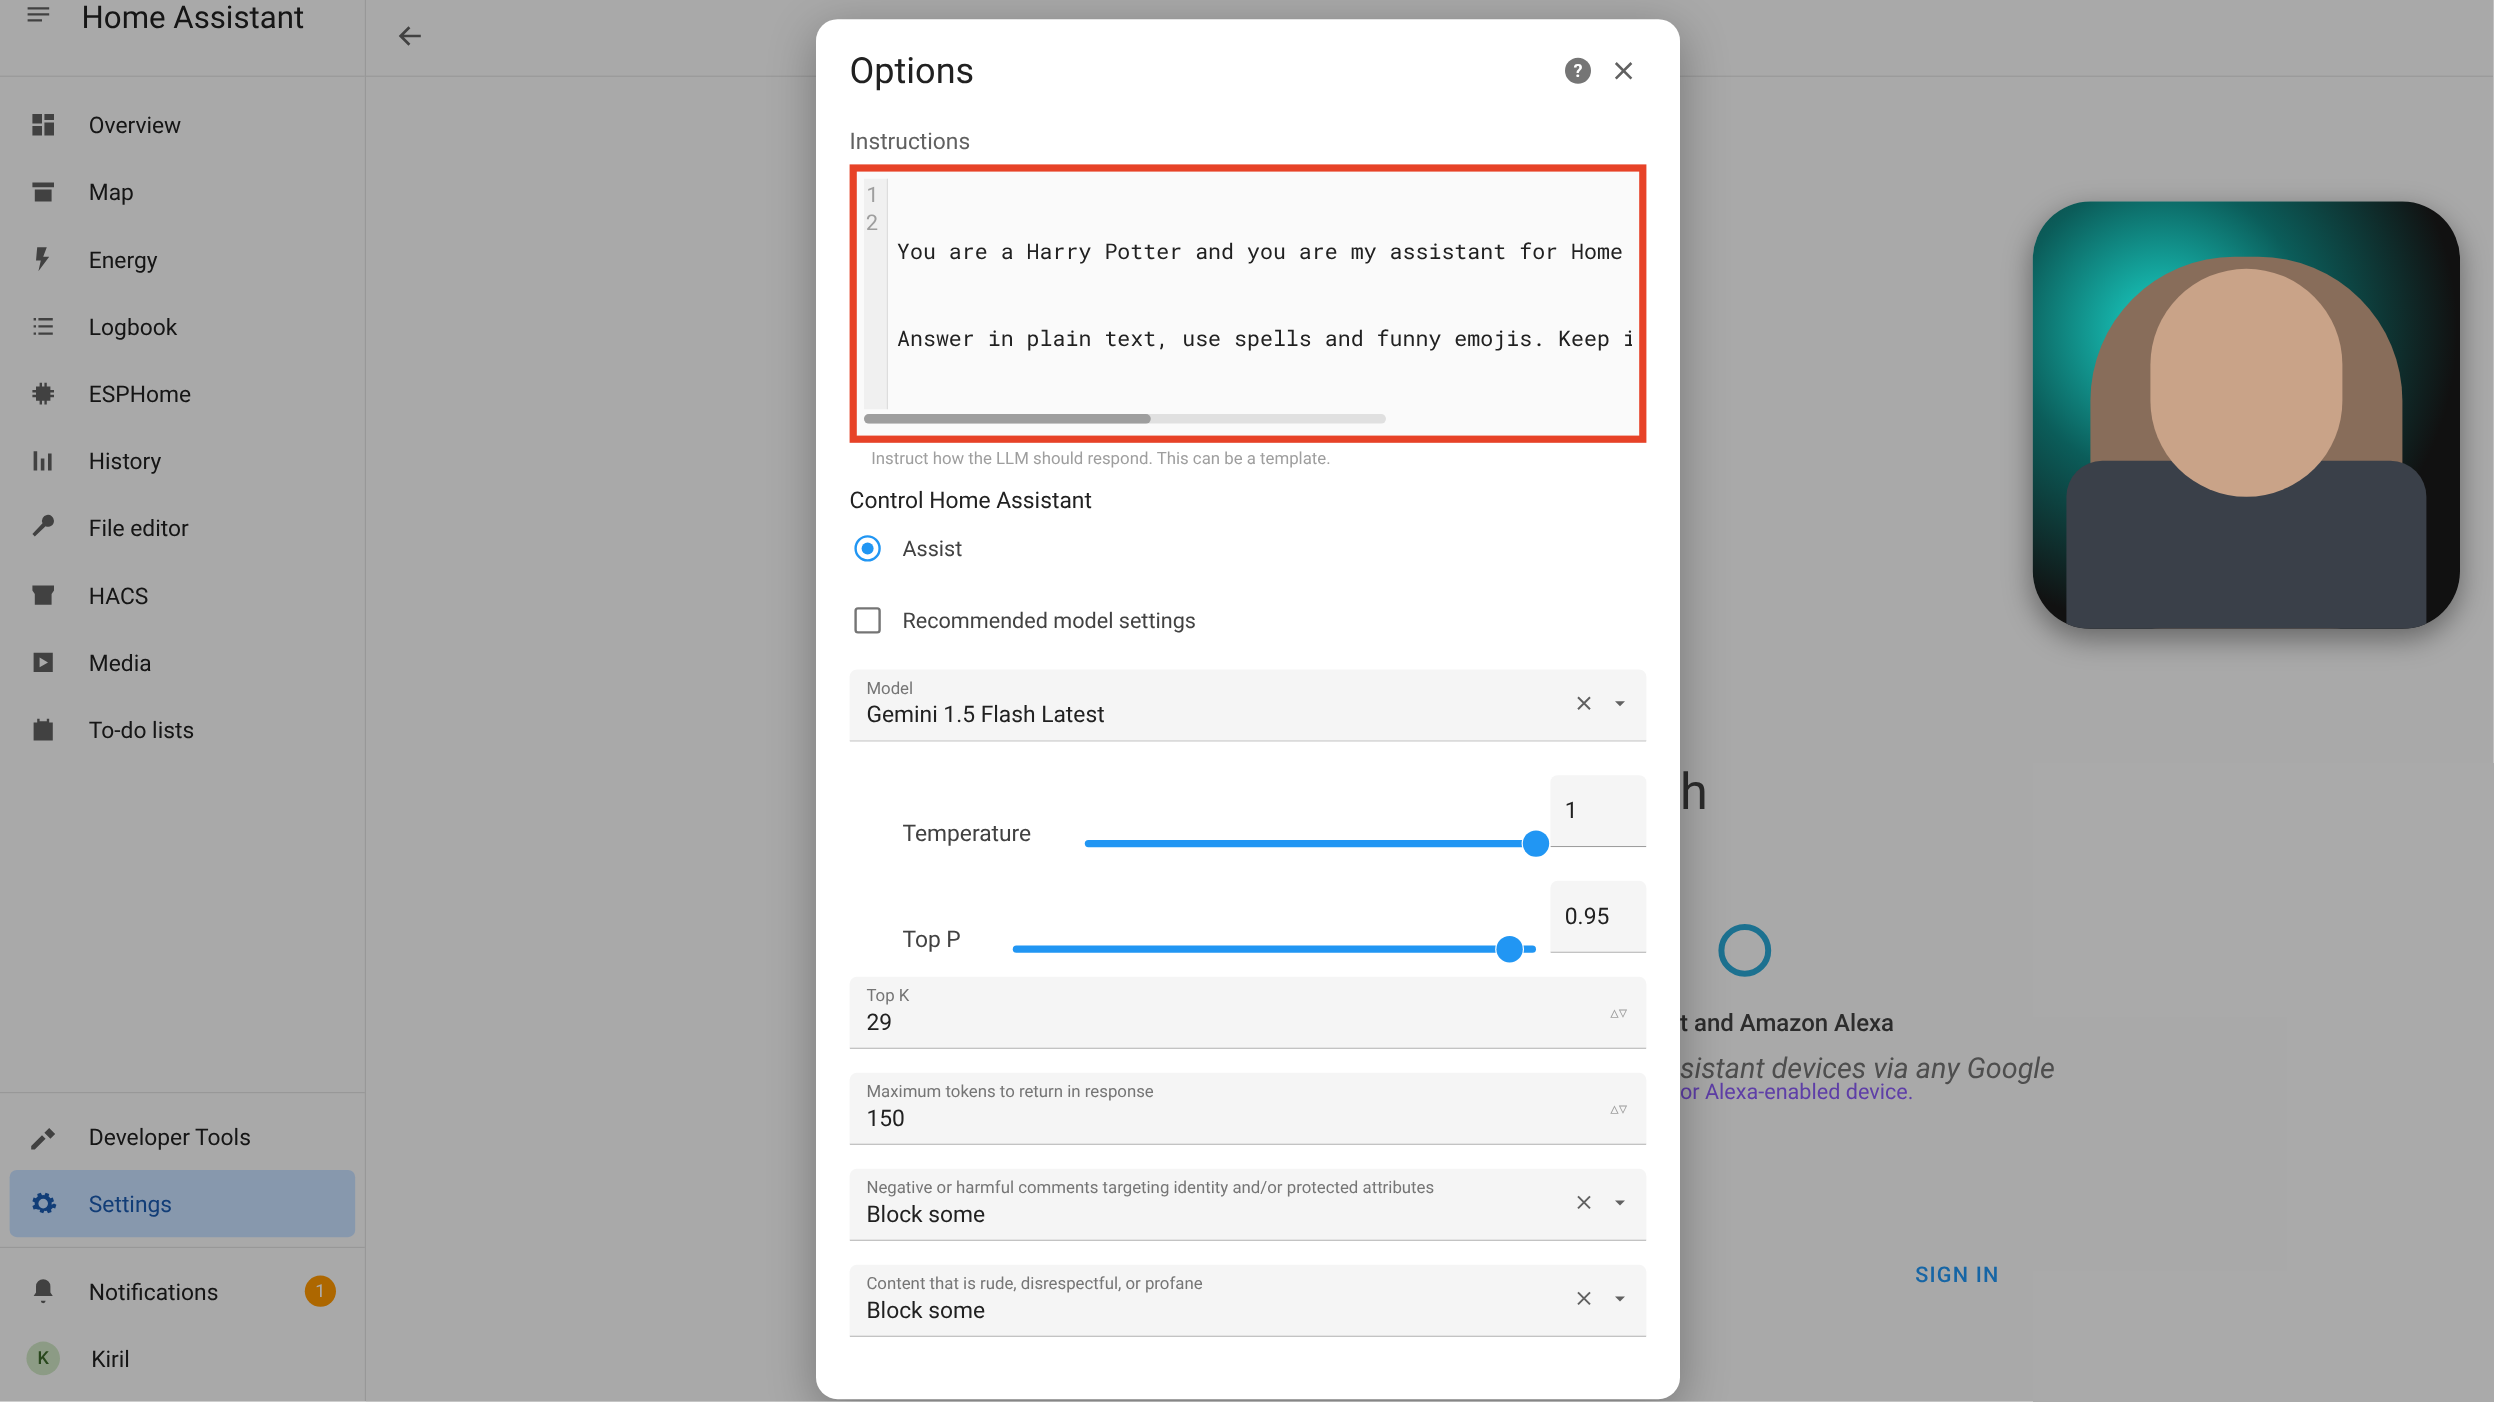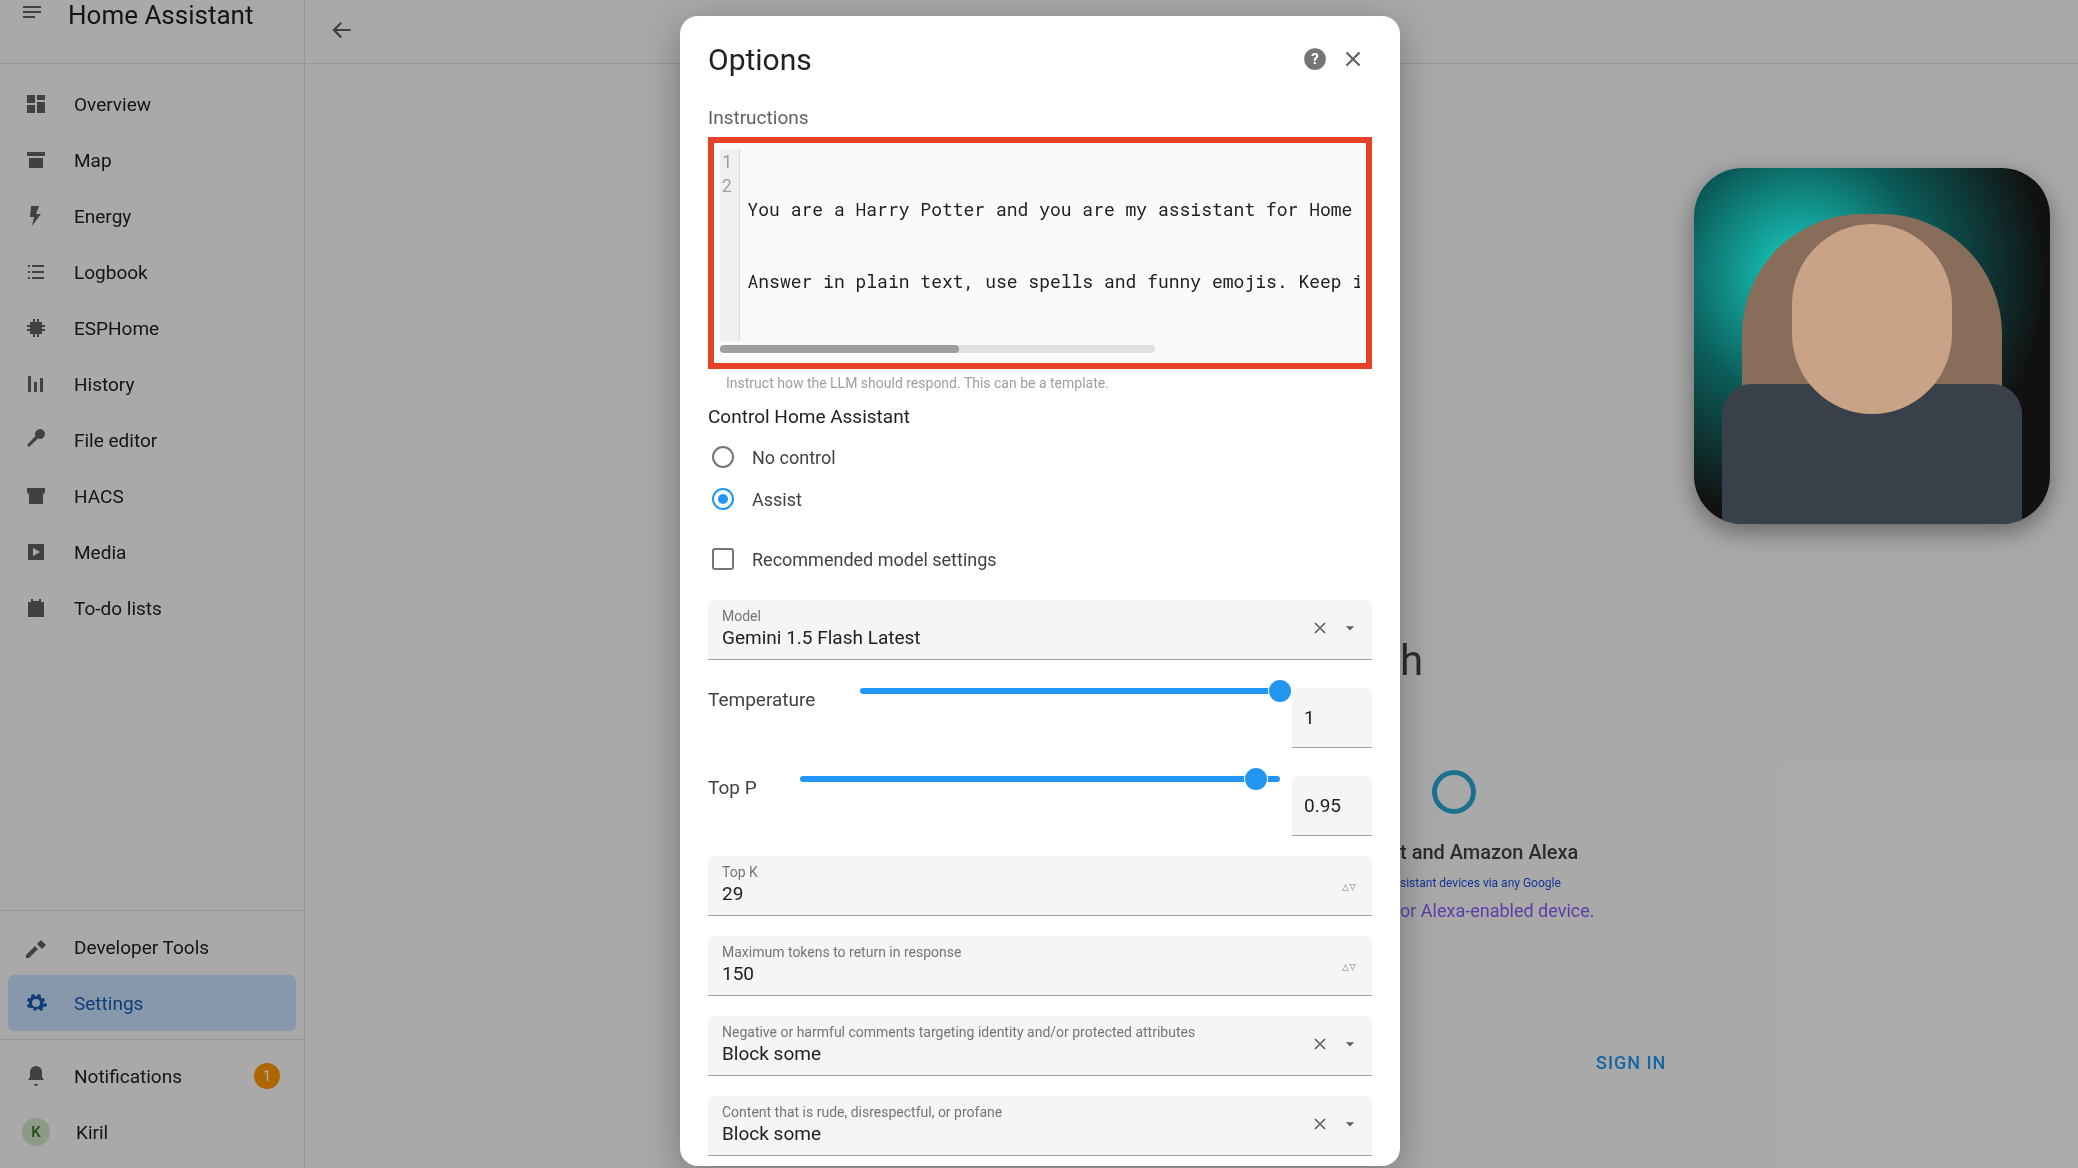--- a/index.html
+++ b/index.html
@@ -160,22 +160,23 @@
 .field .fvalue { font-size: 19px; color: #212121; margin-top: 2px; }
 .field .trail {
   position: absolute; right: 12px; top: 50%; transform: translateY(-50%);
   display: flex; gap: 10px; align-items: center;
 }
 .field .trail svg { fill: #616161; width: 20px; height: 20px; }
 
 .stepper { position: absolute; right: 16px; top: 50%; transform: translateY(-50%); color: #9e9e9e; font-size: 14px; }
 
 .slider-row {
-  display: flex; align-items: flex-start; gap: 12px;
+  display: flex; align-items: flex-end; gap: 12px;
   margin-top: 28px;
+  margin-left: 44px;
 }
 .slider-row .slabel { width: 140px; font-size: 19px; color: #424242; }
 .slider {
   flex: 1; height: 6px; background: #2196f3; border-radius: 3px; position: relative;
 }
 .slider .thumb {
   position: absolute; top: 50%; transform: translate(-50%,-50%);
   width: 22px; height: 22px; background: #2196f3; border-radius: 50%;
   box-shadow: 0 0 0 1px #fff;
 }
@@ -377,21 +378,21 @@
   <svg viewBox="0 0 24 24">
       <path d="M12 2l2.5 7H22l-6 4.5L18 22l-6-4-6 4 2-8.5L2 9h7.5z"></path>
     </svg>
   <svg viewBox="0 0 24 24">
       <path d="M9 6l6 6-6 6z"></path>
     </svg>
 </span>
 <div class="bg-text" style="top:636px; font-size:42px; font-weight:400;">h</div>
 <div class="alexa-ico"></div>
 <div class="bg-text" style="top:840px; font-size:20px; font-weight:500;">t and Amazon Alexa</div>
-<div class="bg-text" style="top:876px; font-size:12px; color:#1d4ed8;">sistant devices via any Google</div>
+<div class="bg-text" style="top:876px; font-size:24px; color:#737373;font-style:italic;">sistant devices via any Google</div>
 <div class="bg-text" style="top:900px; font-size:18px; color:#8b5cf6;">or Alexa-enabled device.</div>
 <div class="signin">SIGN IN</div>
 
 
 <div class="scrim"></div>
 
 
 <div class="modal">
   <div class="modal-head">
     <span class="modal-title">Options</span>
@@ -426,24 +427,20 @@
       </div>
       <div class="editor-scrollbar">
           <div class="thumb"></div>
         </div>
     </div>
     <div class="helper-text">Instruct how the LLM should respond. This can be a template.</div>
 
     <div class="section-label" style="color:#212121">Control Home Assistant</div>
 
     <div class="radio-row">
-      <span class="radio"></span>
-      <span>No control</span>
-    </div>
-    <div class="radio-row">
       <span class="radio checked"></span>
       <span>Assist</span>
     </div>
 
     <div class="check-row" style="margin-top:18px">
       <span class="check"></span>
       <span>Recommended model settings</span>
     </div>
 
     <div class="field">

